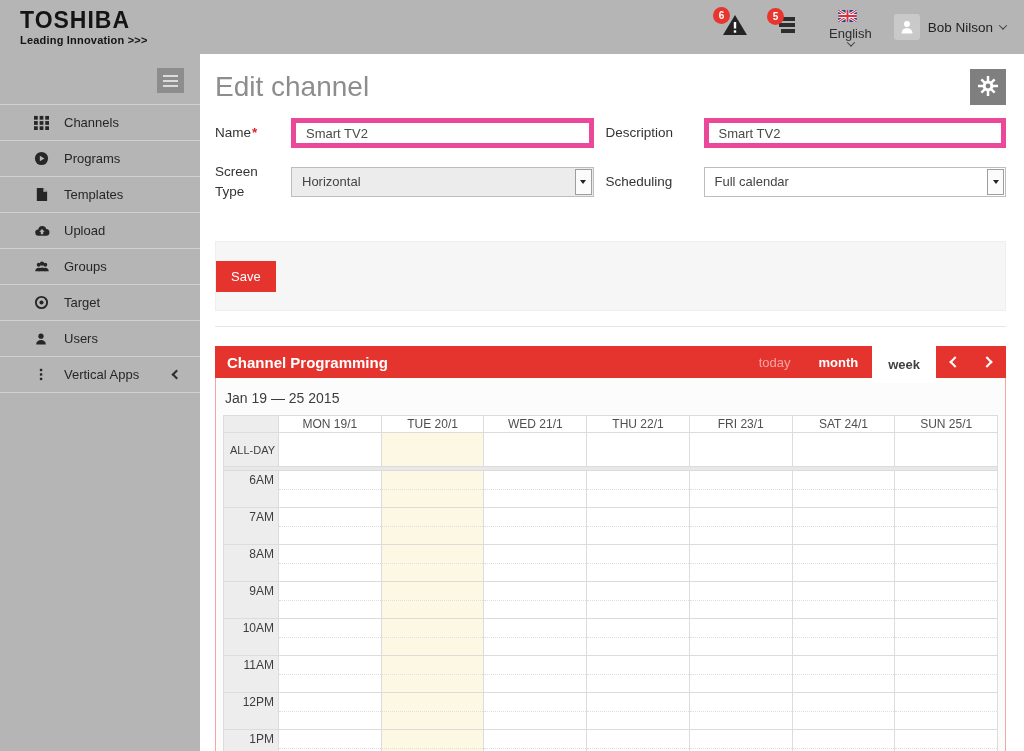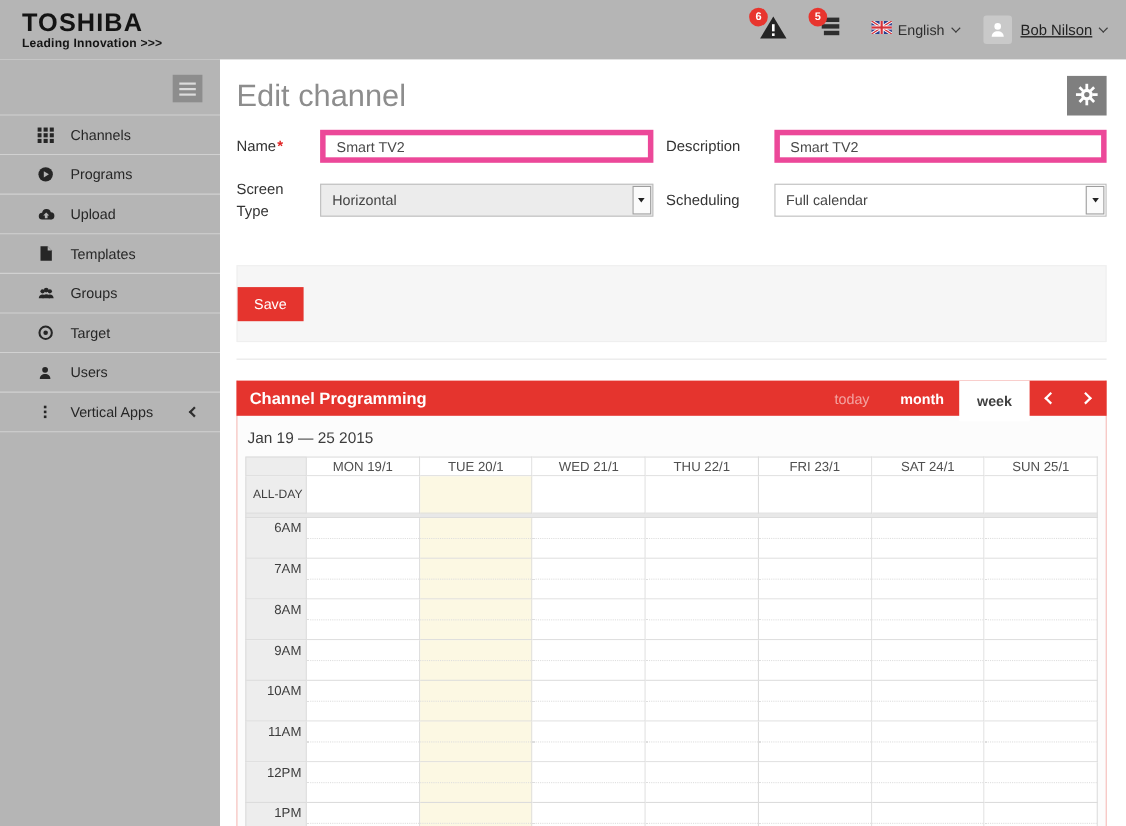--- a/index.html
+++ b/index.html
@@ -10,25 +10,25 @@
   .logo { position:absolute; left:20px; top:9px; color:#141414; }
   .logo-line1 { font-size:23px; font-weight:bold; letter-spacing:1px; line-height:1; }
   .logo-line2 { font-size:11px; font-weight:bold; margin-top:2px; letter-spacing:0.2px; }
   .topbar-right { position:absolute; right:18px; top:0; height:54px; display:flex; align-items:center; }
   .top-item { position:relative; display:flex; align-items:center; }
   .badge { position:absolute; top:-7px; left:-9px; min-width:17px; height:17px; border-radius:50%;
            background:#e8352e; color:#fff; font-size:10px; font-weight:bold;
            display:flex; align-items:center; justify-content:center; }
   .item-alert { margin-right:28px; }
   .item-queue { margin-right:26px; }
-  .lang { display:flex; align-items:center; margin-right:22px; cursor:pointer; }
+  .lang { display:flex; align-items:center; margin-right:22px; cursor:pointer;flex-direction:column; }
   .lang-label { font-size:13px; color:#2e2e2e; margin-left:5px; }
   .caret { display:inline-block; width:6px; height:6px; border-right:1.6px solid #3c3c3c; border-bottom:1.6px solid #3c3c3c;
            transform:rotate(45deg) translate(-1px,-1px); margin-left:7px; }
-  .user { display:flex; align-items:center; cursor:pointer;text-decoration:underline; }
+  .user { display:flex; align-items:center; cursor:pointer; }
   .avatar { width:26px; height:26px; background:#c9c9c9; border-radius:3px; display:flex; align-items:center; justify-content:center; }
   .user-name { font-size:13.5px; color:#222; margin-left:8px; }
 
   
   .sidebar { position:absolute; top:54px; left:0; width:200px; height:697px; background:#b5b5b5; }
   .hamburger { width:27px; height:25px; background:#8d8d8d; margin:14px 16px 11px auto; display:flex; flex-direction:column;
                align-items:center; justify-content:center; gap:3px; cursor:pointer; }
   .hamburger i { display:block; width:15px; height:2px; background:#dcdcdc; }
   .menu { list-style:none; border-bottom:1px solid rgba(255,255,255,.38); }
   .menu li { height:36px; display:flex; align-items:center; padding-left:34px; border-top:1px solid rgba(255,255,255,.38);
@@ -181,35 +181,35 @@
       <span class="mi-icon">
         <svg width="15" height="15" viewBox="0 0 16 16">
             <circle cx="8" cy="8" r="7" fill="#262626"></circle>
             <path d="M6.2 5l5 3-5 3z" fill="#b5b5b5"></path>
           </svg>
       </span>
       <span>Programs</span>
     </li>
     <li>
       <span class="mi-icon">
+        <svg width="15" height="15" viewBox="0 0 16 16">
+            <path d="M3 1h7l4 4v10H3z" fill="#262626"></path>
+            <path d="M10 1v4h4z" fill="#b5b5b5"></path>
+          </svg>
+      </span>
+      <span>Templates</span>
+    </li>
+    <li>
+      <span class="mi-icon">
         <svg width="16" height="15" viewBox="0 0 16 16">
             <path d="M4.2 13.5A3.3 3.3 0 0 1 4 6.9 4.4 4.4 0 0 1 12.5 6.3 3.2 3.2 0 0 1 12.2 13.5z" fill="#262626"></path>
             <path d="M8 6.5l2.9 2.9H9.3v2.7H6.7V9.4H5.1z" fill="#b5b5b5"></path>
           </svg>
       </span>
       <span>Upload</span>
-    </li>
-    <li>
-      <span class="mi-icon">
-        <svg width="15" height="15" viewBox="0 0 16 16">
-            <path d="M3 1h7l4 4v10H3z" fill="#262626"></path>
-            <path d="M10 1v4h4z" fill="#b5b5b5"></path>
-          </svg>
-      </span>
-      <span>Templates</span>
     </li>
     <li>
       <span class="mi-icon">
         <svg width="16" height="15" viewBox="0 0 16 16" fill="#262626">
             <circle cx="4.5" cy="6.2" r="2.1"></circle>
             <circle cx="11.5" cy="6.2" r="2.1"></circle>
             <circle cx="8" cy="5" r="2.3"></circle>
             <path d="M.8 13c0-2.2 1.6-3.6 3.7-3.6 1 0 1.9.3 2.5.9-.9.7-1.4 1.6-1.5 2.7z"></path>
             <path d="M6.3 13c0-2.4 1.5-4 3.7-4s3.7 1.6 3.7 4z" transform="translate(-1.9 0)"></path>
             <path d="M10.5 13c-.1-1.1-.6-2-1.5-2.7.6-.6 1.5-.9 2.5-.9 2.1 0 3.7 1.4 3.7 3.6z"></path>

